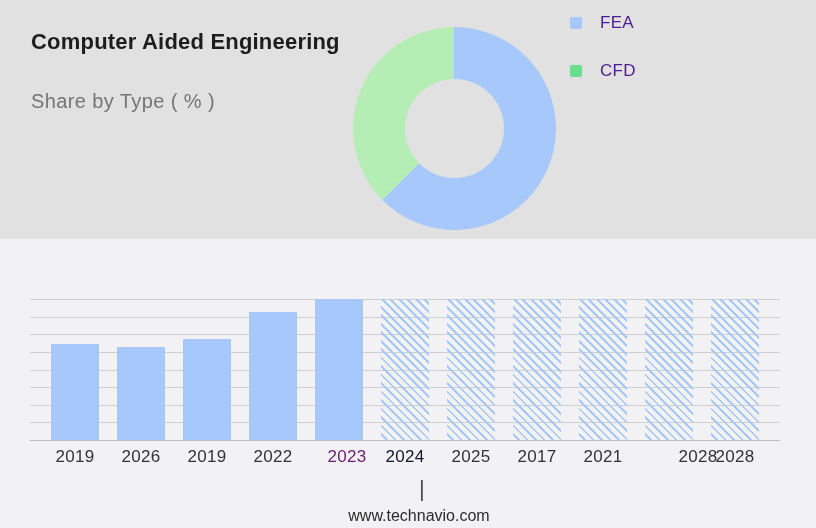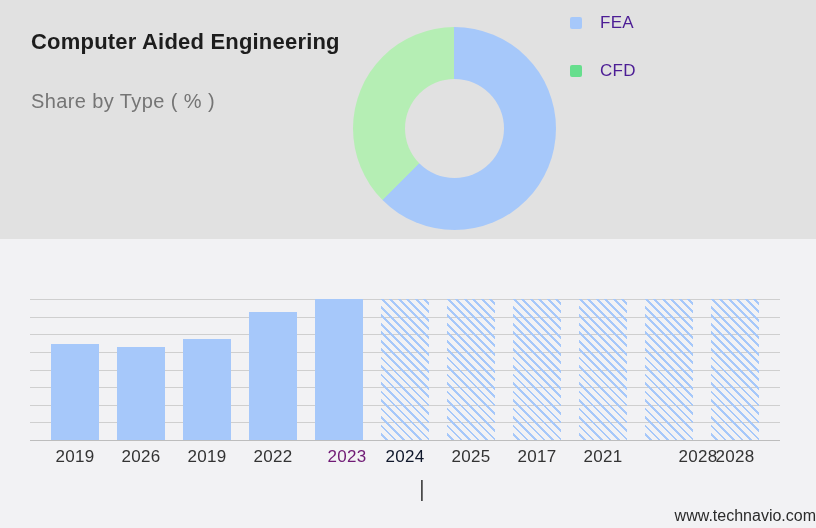--- a/index.html
+++ b/index.html
@@ -26,21 +26,21 @@
   .plot{position:absolute;left:30px;top:299px;width:750px;height:142px;}
   .gridline{position:absolute;left:0;width:750px;height:1px;z-index:0;}
   .axisline{position:absolute;left:0;width:750px;height:1px;z-index:2;}
   .bar{position:absolute;bottom:0;z-index:1;}
   .year-label{position:absolute;top:148px;width:66px;text-align:center;font-size:17px;color:#333333;letter-spacing:.3px;}
   
   .segment{position:absolute;left:40px;top:478px;font-size:21px;color:#3a3a3a;letter-spacing:.4px;}
   .sep{position:absolute;left:419px;top:476px;font-size:22px;color:#4a4a4a;}
   .value{position:absolute;left:461px;top:478px;font-size:21px;color:#3f3f3f;letter-spacing:.2px;}
   .vb{font-weight:700;color:#232323;margin-left:6px;}
-  .website{position:absolute;left:22px;right:0;top:507px;text-align:right;font-size:16px;color:#2b2b2b;}
+  .website{position:absolute;left:22px;right:0;top:507px;text-align:center;font-size:16px;color:#2b2b2b;}
 </style>
 </head>
 <body>
 
 <div id="canvas" style="background: rgb(242, 242, 244);">
 
   <div class="header" style="background: rgb(225, 225, 225);">
     <div class="title t1">Computer Aided Engineering</div>
     <div class="subtitle">Share by Type ( % )</div>
 

